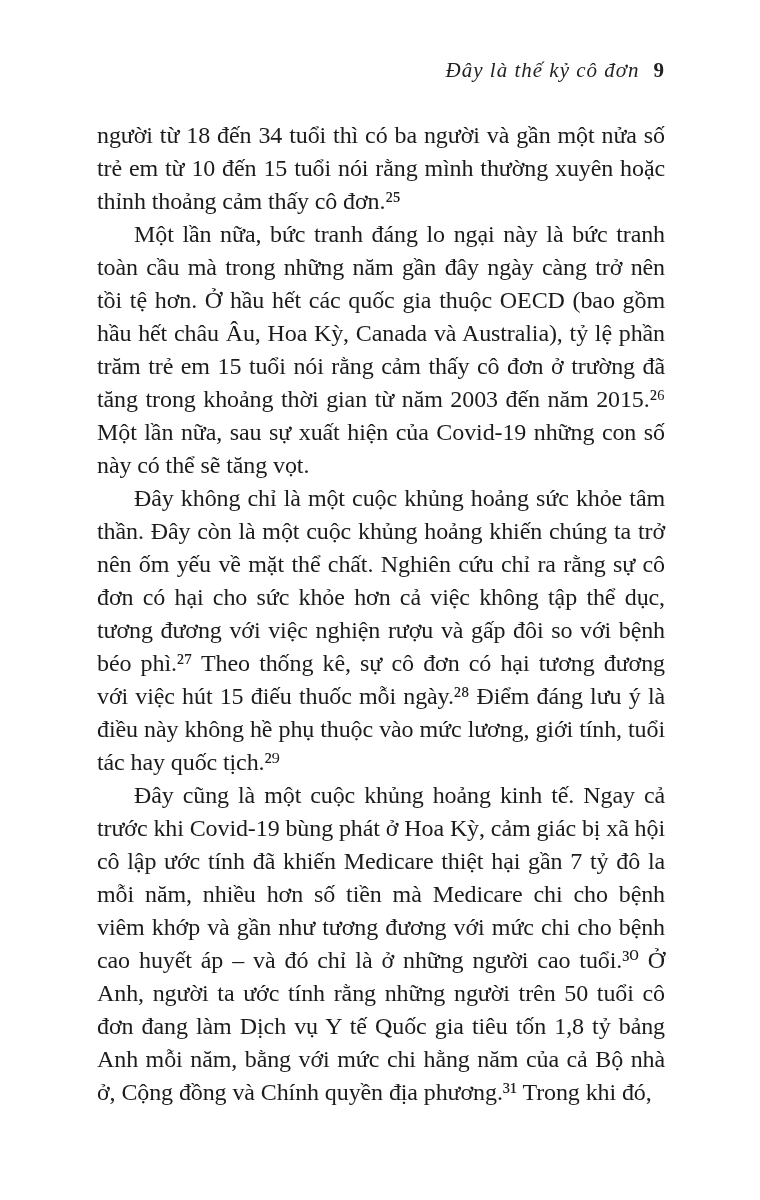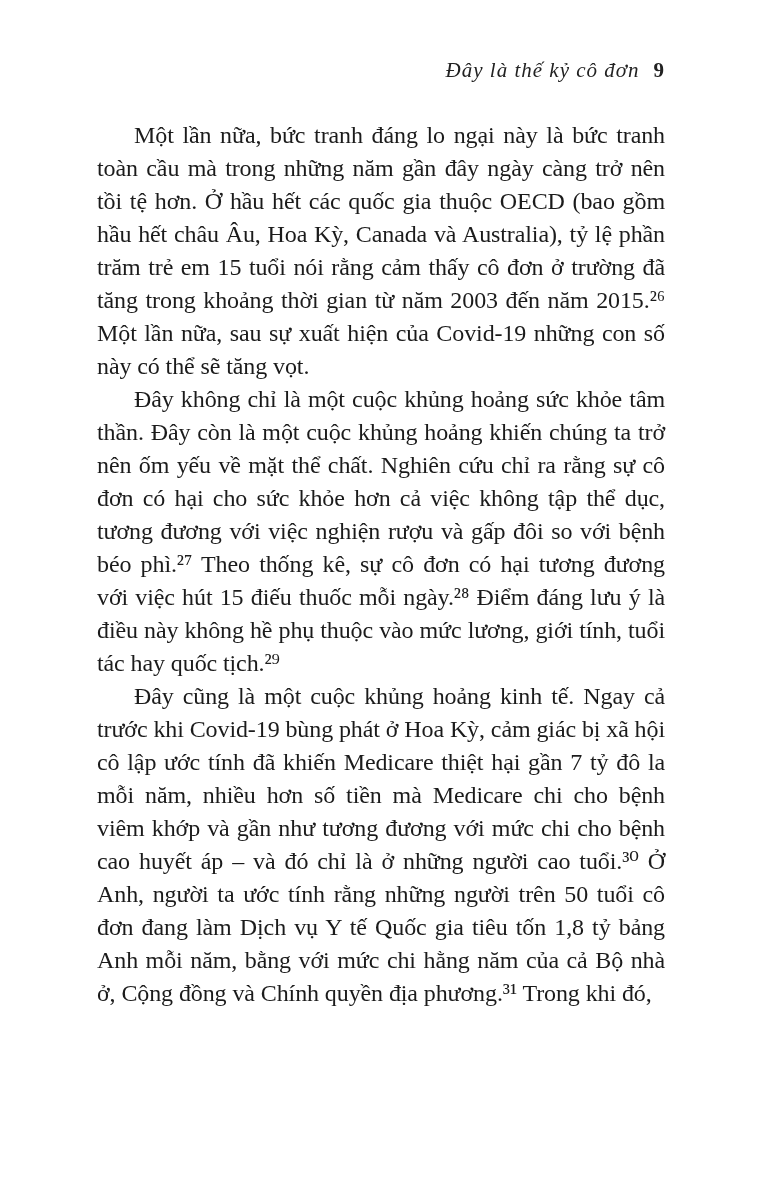--- a/index.html
+++ b/index.html
@@ -55,18 +55,19 @@
 </head>
 <body>
 
 <div class="page">
 
   <div class="running-head">
     <span class="head-title">Đây là thế kỷ cô đơn</span><span class="head-page-number">9</span>
   </div>
 
   <div class="body-text">
+    <p>người từ 18 đến 34 tuổi thì có ba người và gần một nửa số trẻ em từ 10 đến 15 tuổi nói rằng mình thường xuyên hoặc thỉnh thoảng cảm thấy cô đơn.²⁵</p>
     <p class="indent">Một lần nữa, bức tranh đáng lo ngại này là bức tranh toàn cầu mà trong những năm gần đây ngày càng trở nên tồi tệ hơn. Ở hầu hết các quốc gia thuộc OECD (bao gồm hầu hết châu Âu, Hoa Kỳ, Canada và Australia), tỷ lệ phần trăm trẻ em 15 tuổi nói rằng cảm thấy cô đơn ở trường đã tăng trong khoảng thời gian từ năm 2003 đến năm 2015.²⁶ Một lần nữa, sau sự xuất hiện của Covid-19 những con số này có thể sẽ tăng vọt.</p>
     <p class="indent">Đây không chỉ là một cuộc khủng hoảng sức khỏe tâm thần. Đây còn là một cuộc khủng hoảng khiến chúng ta trở nên ốm yếu về mặt thể chất. Nghiên cứu chỉ ra rằng sự cô đơn có hại cho sức khỏe hơn cả việc không tập thể dục, tương đương với việc nghiện rượu và gấp đôi so với bệnh béo phì.²⁷ Theo thống kê, sự cô đơn có hại tương đương với việc hút 15 điếu thuốc mỗi ngày.²⁸ Điểm đáng lưu ý là điều này không hề phụ thuộc vào mức lương, giới tính, tuổi tác hay quốc tịch.²⁹</p>
     <p class="indent">Đây cũng là một cuộc khủng hoảng kinh tế. Ngay cả trước khi Covid-19 bùng phát ở Hoa Kỳ, cảm giác bị xã hội cô lập ước tính đã khiến Medicare thiệt hại gần 7 tỷ đô la mỗi năm, nhiều hơn số tiền mà Medicare chi cho bệnh viêm khớp và gần như tương đương với mức chi cho bệnh cao huyết áp – và đó chỉ là ở những người cao tuổi.³⁰ Ở Anh, người ta ước tính rằng những người trên 50 tuổi cô đơn đang làm Dịch vụ Y tế Quốc gia tiêu tốn 1,8 tỷ bảng Anh mỗi năm, bằng với mức chi hằng năm của cả Bộ nhà ở, Cộng đồng và Chính quyền địa phương.³¹ Trong khi đó,</p>
   </div>
 
 </div>
 
 </body></html>

